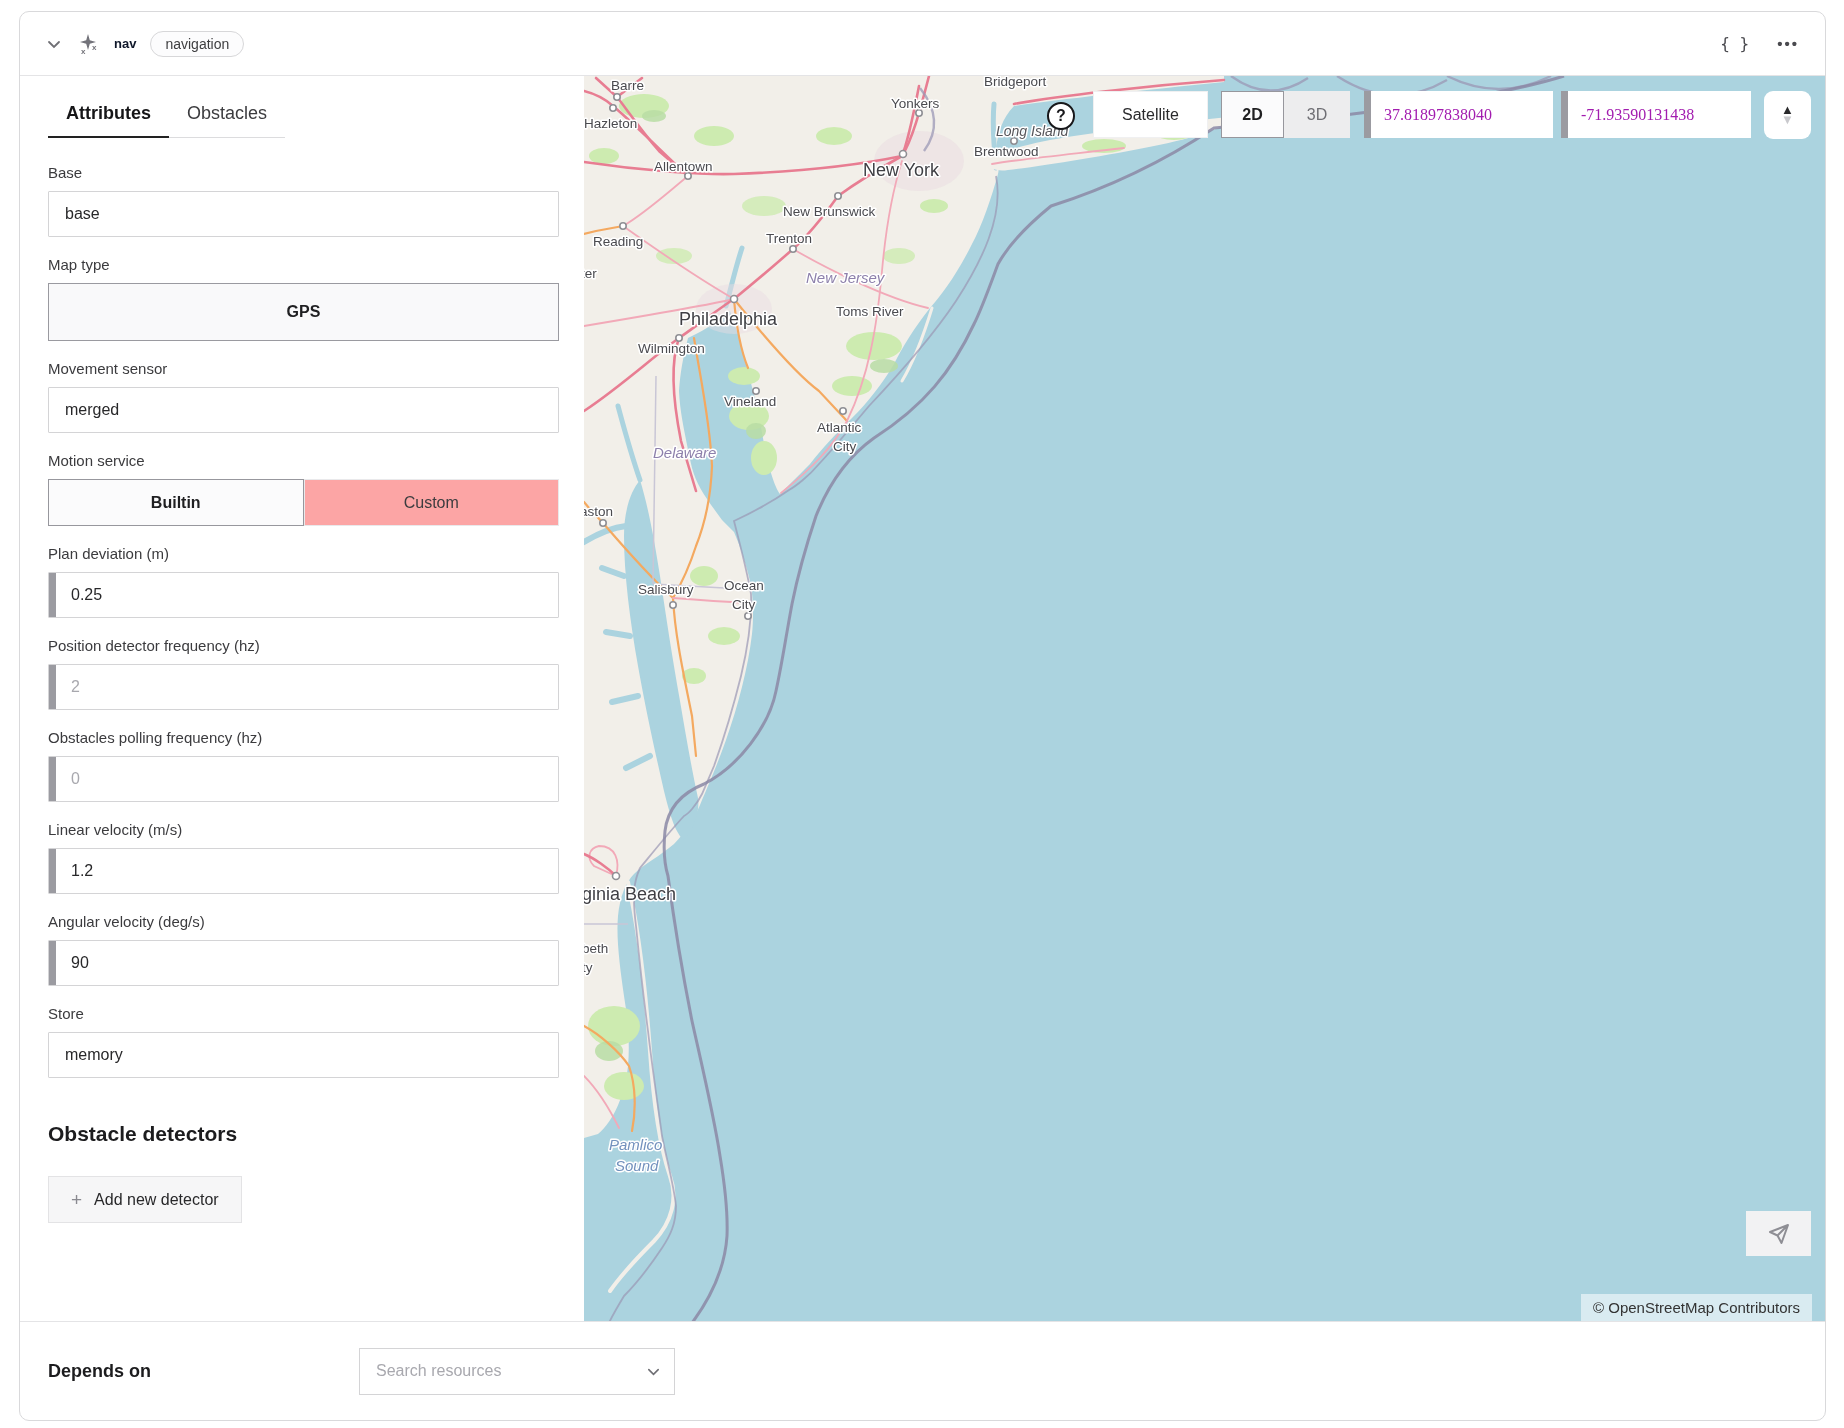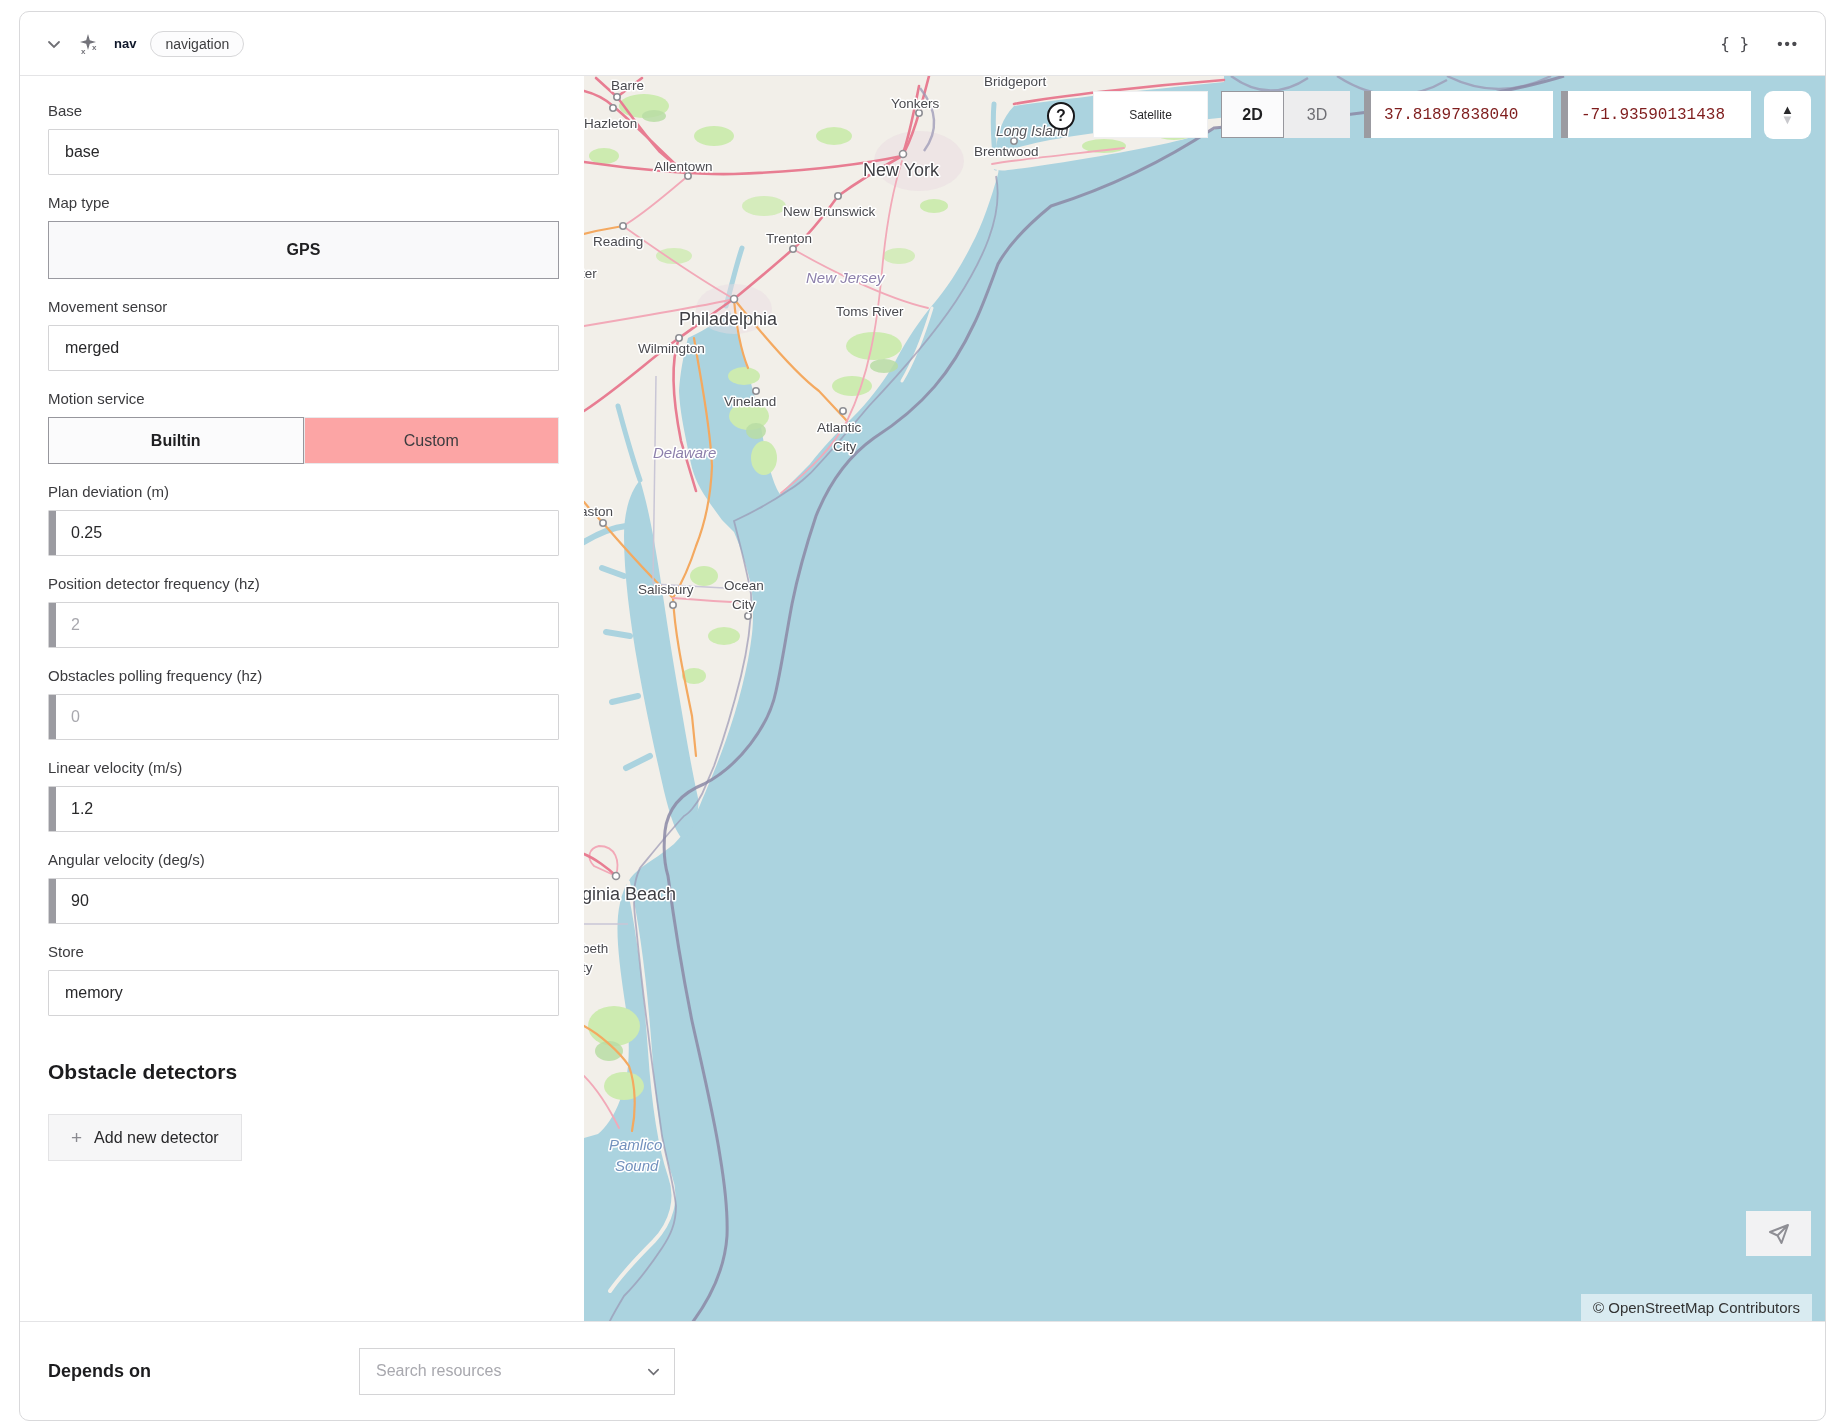--- a/index.html
+++ b/index.html
@@ -48,29 +48,29 @@
     border:1px solid #e3e3e5; font-size:16px; color:#28282a; cursor:pointer;
     display:inline-flex; align-items:center; gap:12px; font-family:"Liberation Sans", sans-serif; }
   .add-btn .plus { color:#8a8a90; font-size:19px; line-height:1; }
   
   .map-wrap { position:relative; flex:1; overflow:hidden; background:#abd3df; }
   .map-wrap svg.base { position:absolute; left:0; top:0; }
   .ctl { position:absolute; background:#fff; display:flex; align-items:center; justify-content:center; }
   .help-circle { position:absolute; left:463px; top:26px; width:28px; height:28px;
     border-radius:50%; border:2.5px solid #17171a; background:#fff; color:#17171a;
     font-weight:bold; font-size:16px; display:flex; align-items:center; justify-content:center; cursor:pointer; }
-  .sat-btn { left:509px; top:15px; width:115px; height:47px; font-size:12px; color:#2a2a2c;
+  .sat-btn { left:509px; top:15px; width:115px; height:47px; font-size:16px; color:#2a2a2c;
     border:1px solid #f0f0f1; cursor:pointer; }
   .mode-2d { left:637px; top:15px; width:63px; height:47px; font-size:16px; font-weight:bold;
     color:#1f1f21; border:1px solid #97979d; cursor:pointer; background:#fbfbfc; }
   .mode-3d { left:700px; top:15px; width:66px; height:47px; font-size:16px; color:#6f6f74;
     border:1px solid #ededee; background:#ededee; cursor:pointer; }
   .coord { position:absolute; top:15px; height:47px; background:#fff; }
   .coord input { width:100%; height:100%; border:none; outline:none; font-size:16px;
-    color:#7f1d1d; padding-left:20px; font-family:Liberation Mono, monospace; }
+    color:#a21caf; padding-left:20px; font-family:Liberation Serif, serif; }
   .coord .numbar { left:0; top:0; bottom:0; width:7px; }
   .coord-lat { left:780px; width:189px; }
   .coord-lng { left:977px; width:190px; }
   .stepper { position:absolute; left:1180px; top:15px; width:47px; height:48px;
     background:#fff; border-radius:9px; display:flex; flex-direction:column;
     align-items:center; justify-content:center; cursor:pointer; line-height:0.75; }
   .stepper .up { color:#2a2a2c; font-size:13px; }
   .stepper .dn { color:#c9c9cd; font-size:13px; }
   .send-btn { position:absolute; right:14px; bottom:65px; width:65px; height:45px;
     background:#f2f2f3; border:none; display:flex; align-items:center; justify-content:center; cursor:pointer; }
@@ -115,20 +115,24 @@
     <span class="badge">navigation</span>
     <span class="hdr-right">
       <span class="braces">{ }</span>
       <span class="dots">•••</span>
     </span>
   </div>
 
   <div class="content">
 
     <div class="leftcol">
+      <div class="tabs">
+        <div class="tab active">Attributes</div>
+        <div class="tab">Obstacles</div>
+      </div>
 
       <div class="flabel" style="margin-top:26px">Base</div>
       <input class="tinput" value="base" style="">
 
       <div class="flabel">Map type</div>
       <button class="gps-btn">GPS</button>
 
       <div class="flabel">Movement sensor</div>
       <input class="tinput" value="merged" style="">
 

